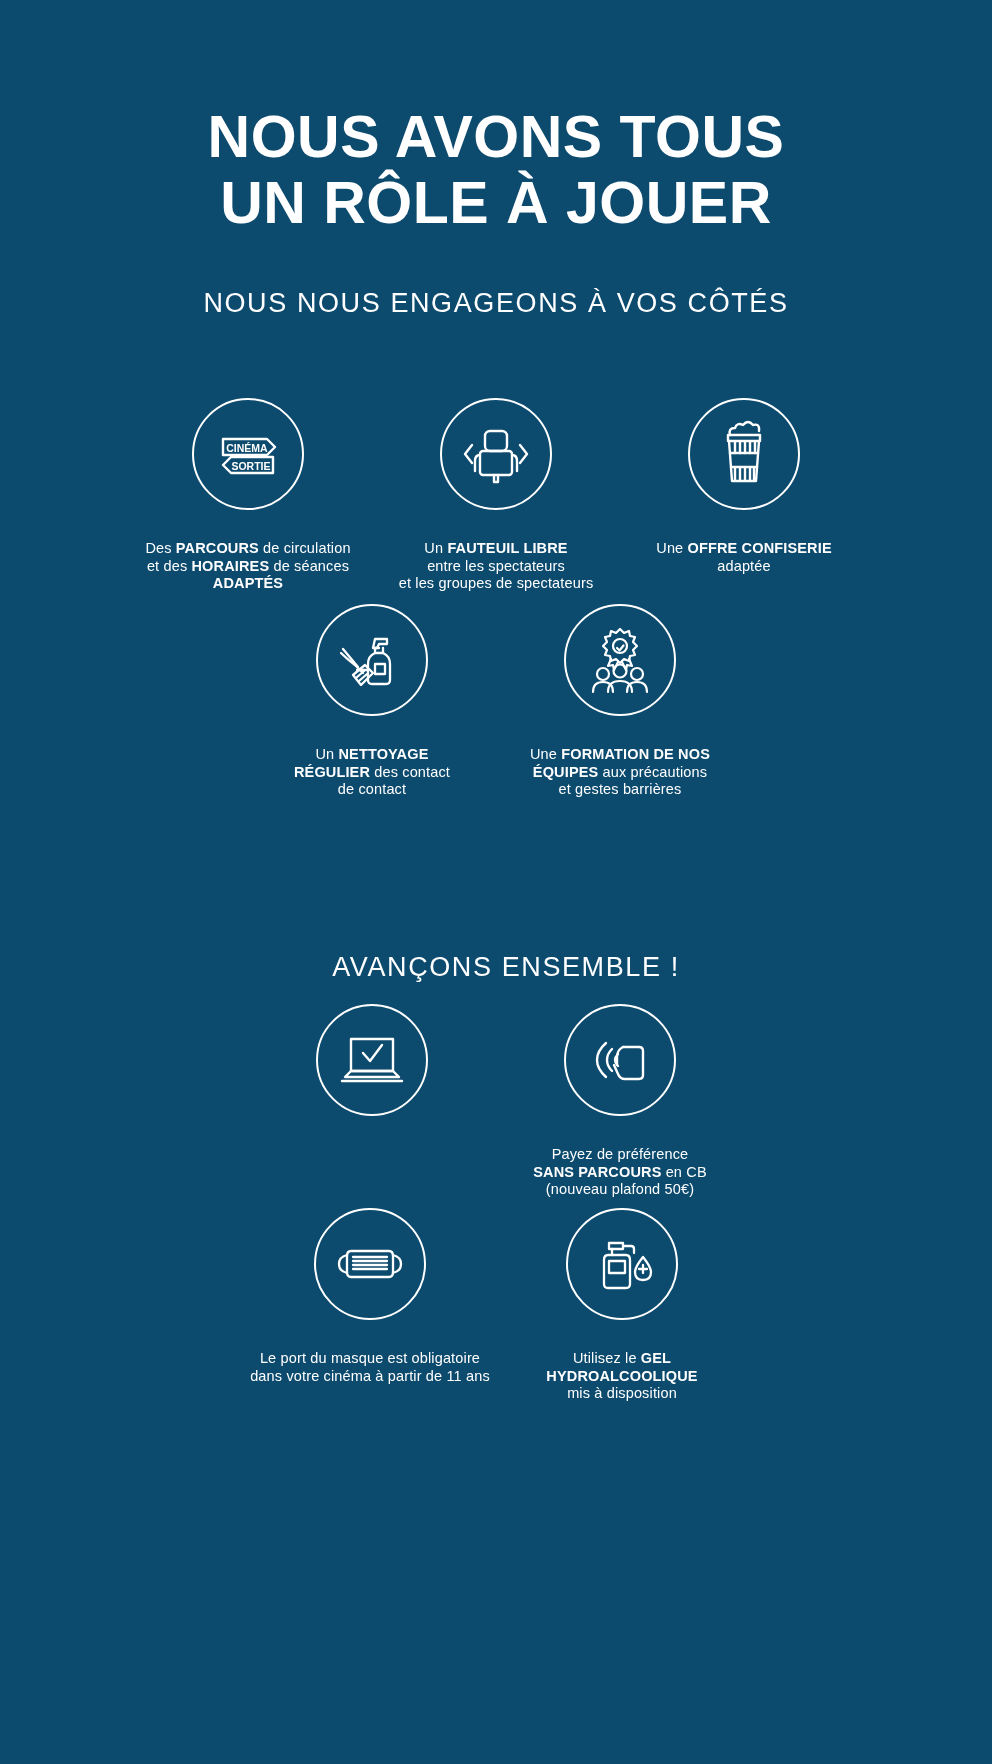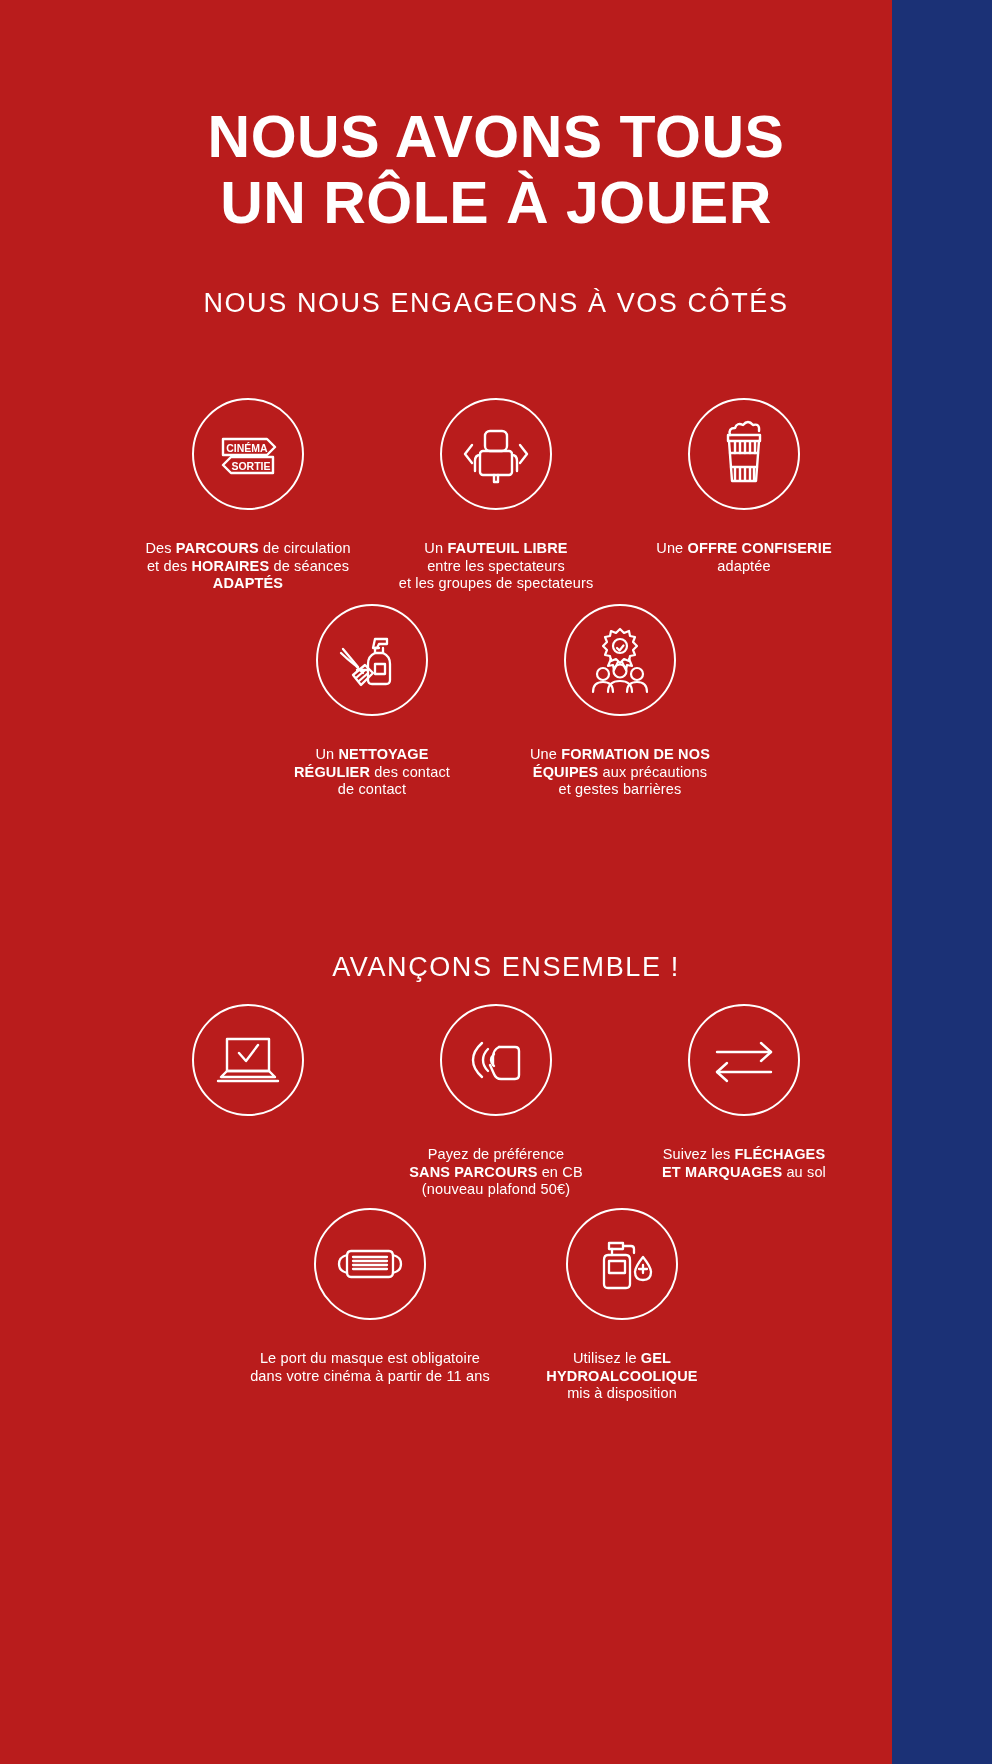--- a/index.html
+++ b/index.html
@@ -6,23 +6,23 @@
   html, body {
     width: 992px;
     height: 1764px;
     background: #1b3176;
     font-family: "Liberation Sans", sans-serif;
     color: #ffffff;
     overflow: hidden;
   }
   .poster {
     position: relative;
-    width: 892px;
+    width: 992px;
     height: 1764px;
-    background: #b91c1c;
+    background: #0c4a6e;
   }
 
   
   .title-block {
     position: absolute;
     top: 104px;
     left: 0;
     width: 992px;
     text-align: center;
   }
@@ -254,36 +254,20 @@
           </g>
         </svg>
       </div>
       <div class="caption">
           <div><span>Payez de préférence</span></div>
           <div><b>SANS PARCOURS</b><span> en CB</span></div>
           <div><span>(nouveau plafond 50€)</span></div>
         </div>
     </div>
 
-    <div class="item">
-      <div class="icon-circle">
-        <svg width="86" height="86" viewBox="0 0 86 86">
-          <g fill="none" stroke="#ffffff" stroke-width="2.4" stroke-linejoin="round" stroke-linecap="round">
-            <path d="M16 35 H70"></path>
-            <path d="M60 26 L70 35 L60 44"></path>
-            <path d="M70 55 H16"></path>
-            <path d="M26 46 L16 55 L26 64"></path>
-          </g>
-        </svg>
-      </div>
-      <div class="caption">
-          <div><span>Suivez les </span><b>FLÉCHAGES</b></div>
-          <div><b>ET MARQUAGES</b><span> au sol</span></div>
-        </div>
-    </div>
 
   </div>
 
   <div class="row row-4">
 
     <div class="item item-wide">
       <div class="icon-circle">
         <svg width="86" height="86" viewBox="0 0 86 86">
           <g fill="none" stroke="#ffffff" stroke-width="2.3" stroke-linejoin="round" stroke-linecap="round">
             <path d="M24 30 h38 q4 0 4 5 v16 q0 5 -4 5 h-38 q-4 0 -4 -5 v-16 q0 -5 4 -5 Z"></path>

